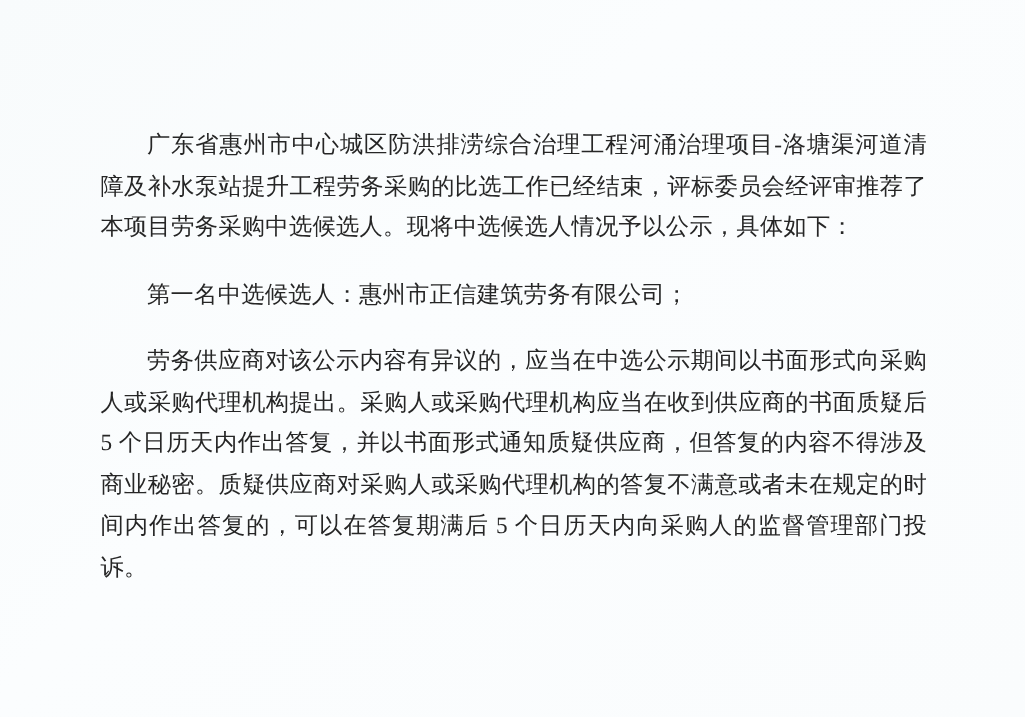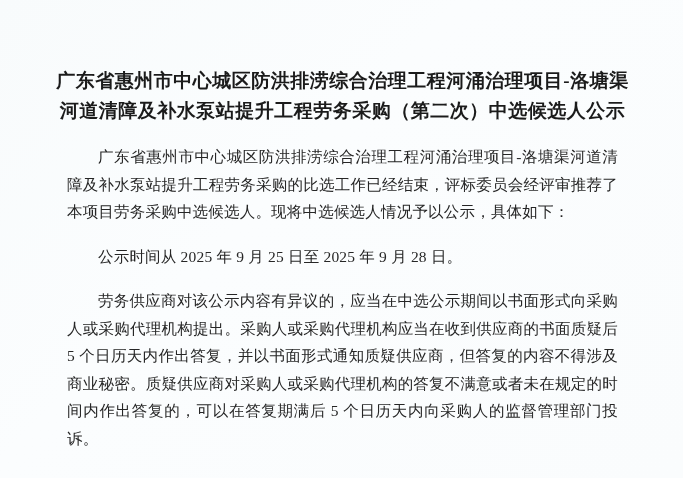--- a/index.html
+++ b/index.html
@@ -47,19 +47,18 @@
     margin-top: 5px;
   }
   .para.gap-before {
     margin-top: 17px;
   }
 </style>
 </head>
 <body>
 
 <div class="page">
-  <h1 class="doc-title">广东省惠州市中心城区防洪排涝综合治理工程河涌治理项目-洛塘渠河道清障及补水泵站提升工程劳务采购（第二次）中选候选人公示</h1>
   <div class="doc-body">
       <p class="para indent">广东省惠州市中心城区防洪排涝综合治理工程河涌治理项目-洛塘渠河道清障及补水泵站提升工程劳务采购的比选工作已经结束，评标委员会经评审推荐了本项目劳务采购中选候选人。现将中选候选人情况予以公示，具体如下：</p>
-      <p class="para indent gap-before">公示时间从 2025 年 9 月 25 日至 2025 年 9 月 28 日。</p>
+      <p class="para indent small-gap">第一名中选候选人：惠州市正信建筑劳务有限公司；</p>
       <p class="para indent">劳务供应商对该公示内容有异议的，应当在中选公示期间以书面形式向采购人或采购代理机构提出。采购人或采购代理机构应当在收到供应商的书面质疑后 5 个日历天内作出答复，并以书面形式通知质疑供应商，但答复的内容不得涉及商业秘密。质疑供应商对采购人或采购代理机构的答复不满意或者未在规定的时间内作出答复的，可以在答复期满后 5 个日历天内向采购人的监督管理部门投诉。</p>
     </div>
 </div>
 
 </body></html>

